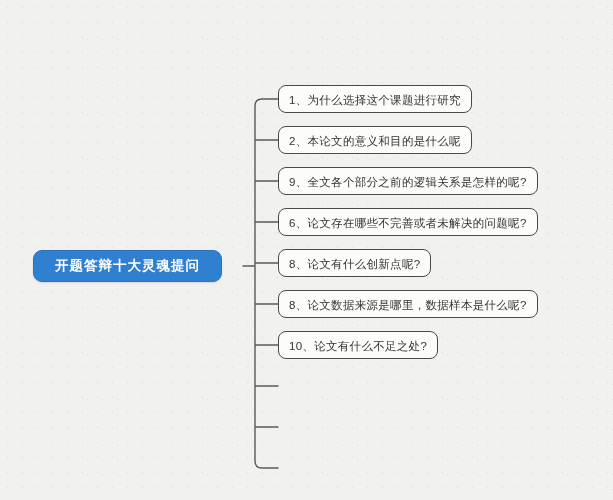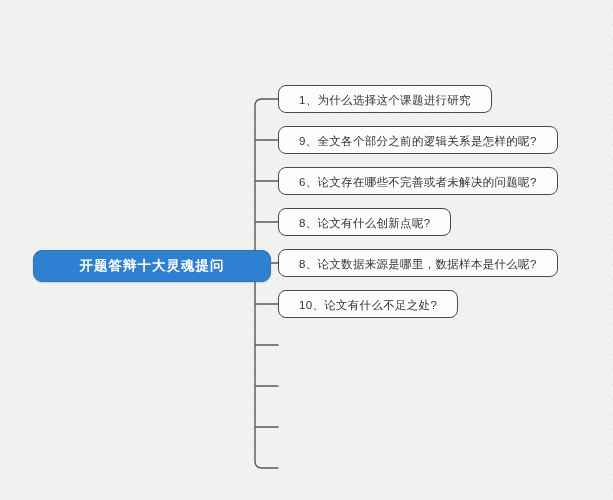--- a/index.html
+++ b/index.html
@@ -33,21 +33,21 @@
   .connectors{
     position:absolute;
     left:0;top:0;
     width:613px;height:500px;
     pointer-events:none;
   }
   .root-node{
     position:absolute;
     left:33px;
     top:250px;
-    width:238px;
+    width:189px;
     height:32px;
     box-sizing:border-box;
     background:var(--root-fill);
     border:1px solid var(--root-border);
     border-radius:9px;
     display:flex;
     align-items:center;
     justify-content:center;
     cursor:pointer;
     box-shadow:0 1px 2px rgba(0,0,0,0.12);
@@ -66,21 +66,21 @@
     display:flex;
     flex-direction:column;
     align-items:flex-start;
     gap:13px;
   }
   .branch-node{
     box-sizing:border-box;
     background:var(--node-bg);
     border:1.5px solid var(--node-border);
     border-radius:8px;
-    padding:4px 20px;
+    padding:4px 10px;
     cursor:pointer;
     white-space:nowrap;
   }
   .branch-node span{
     font-size:11.5px;
     line-height:14px;
     color:var(--node-text);
     letter-spacing:0.3px;
   }
 </style>
@@ -94,20 +94,23 @@
 
   <div class="root-node">
     <span>开题答辩十大灵魂提问</span>
   </div>
 
   <div class="branches">
     <div class="branch-node">
       <span>1、为什么选择这个课题进行研究</span>
     </div>
 
+    <div class="branch-node">
+      <span>2、本论文的意义和目的是什么呢</span>
+    </div>
 
 
 
     <div class="branch-node">
       <span>9、全文各个部分之前的逻辑关系是怎样的呢?</span>
     </div>
 
     <div class="branch-node">
       <span>6、论文存在哪些不完善或者未解决的问题呢?</span>
     </div>

